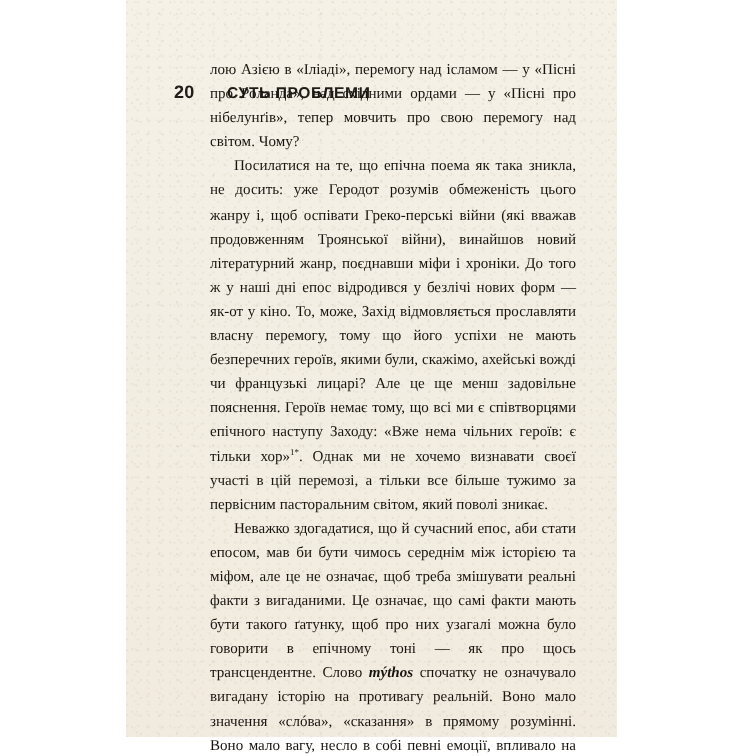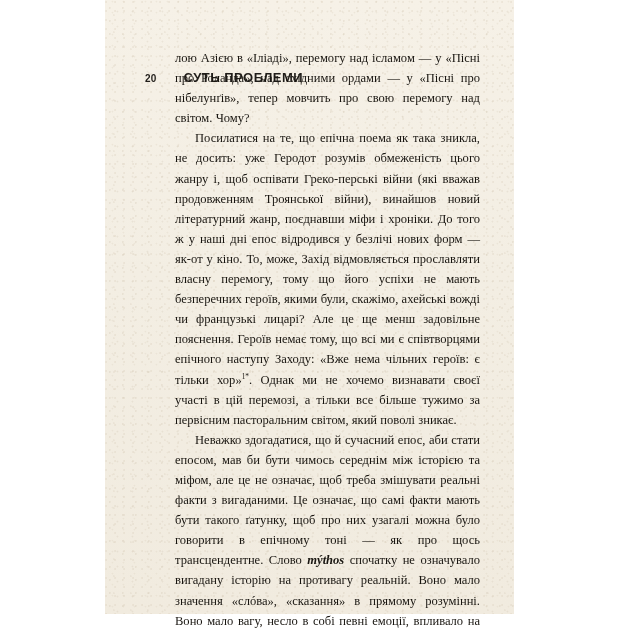--- a/index.html
+++ b/index.html
@@ -38,21 +38,21 @@
     left: 40px;
     top: 22px;
     right: 34px;
     height: 16px;
     display: flex;
     align-items: baseline;
     color: #1d1a16;
   }
   #running-head .folio {
     font-family: "Liberation Sans", sans-serif;
-    font-size: 10px;
+    font-size: 15px;
     font-weight: 700;
     letter-spacing: 0.2px;
     color: #201d19;
   }
   #running-head .head-title {
     font-family: "Liberation Sans", sans-serif;
     font-size: 13px;
     font-weight: 700;
     letter-spacing: 0.5px;
     margin-left: 27px;

